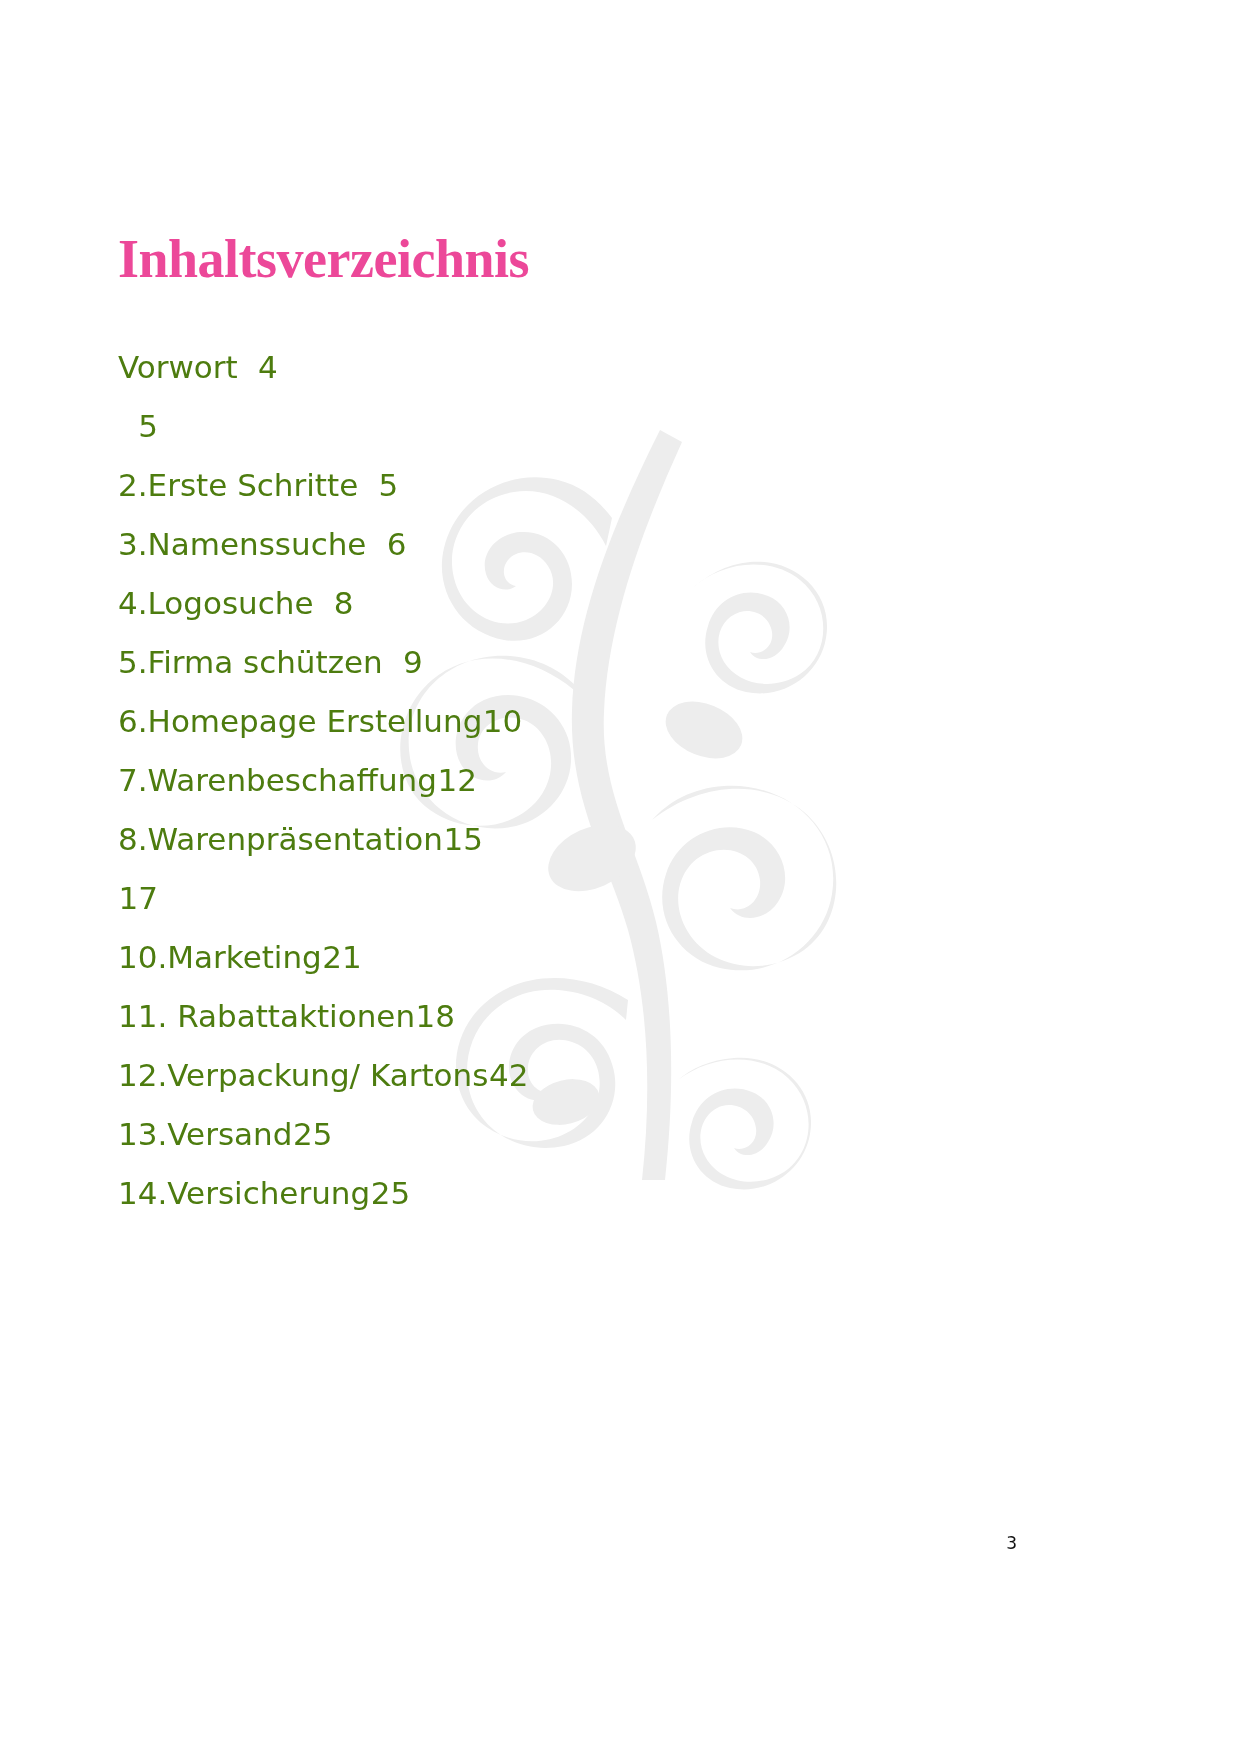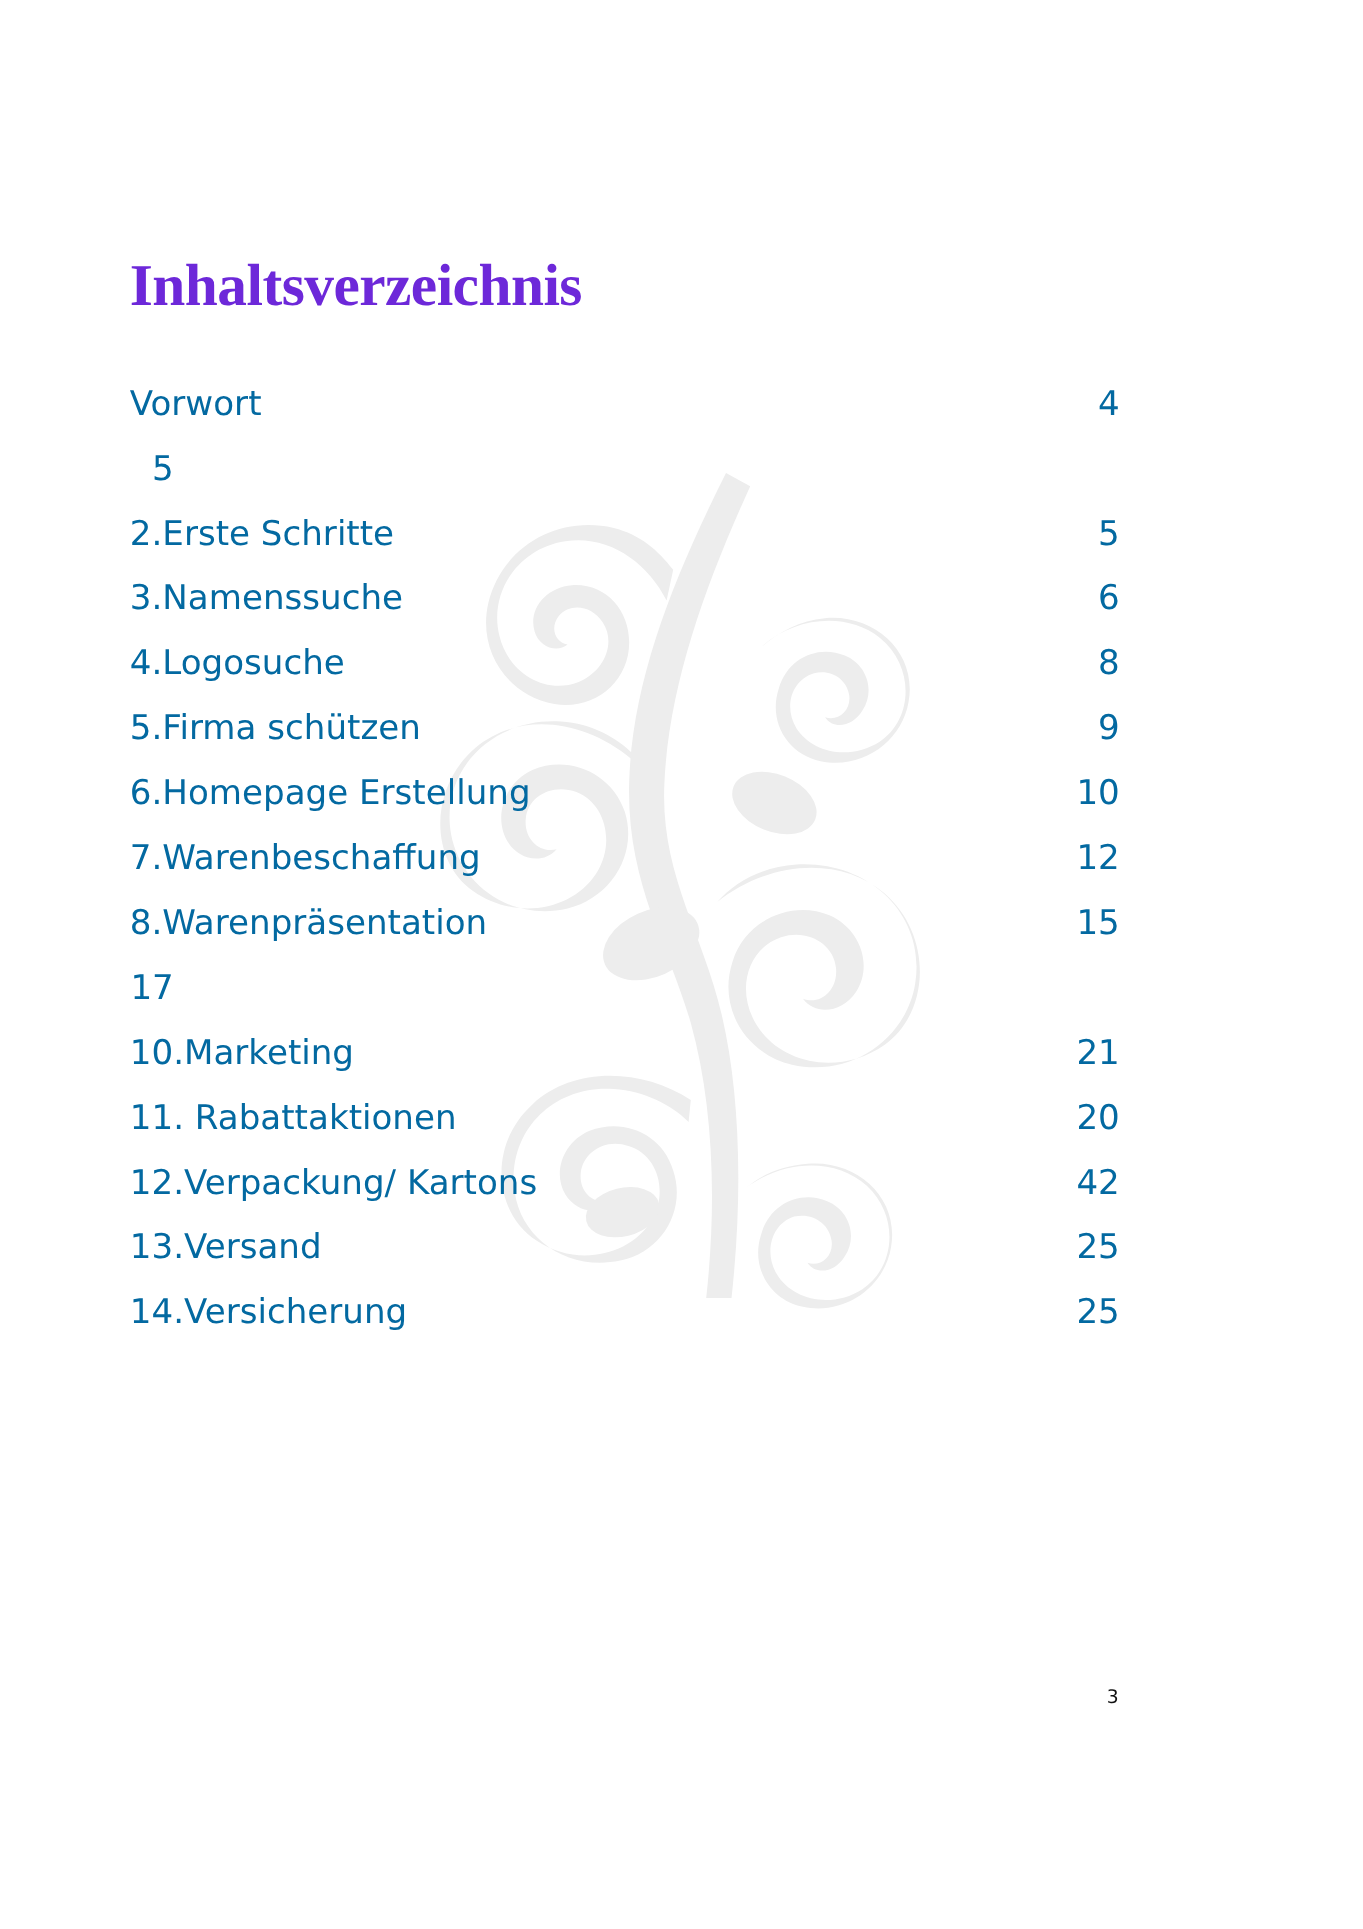--- a/index.html
+++ b/index.html
@@ -35,38 +35,37 @@
   }
 
   .doc-title {
     position: absolute;
     left: 118px;
     top: 228px;
     font-family: "Liberation Serif", serif;
     font-weight: bold;
     font-size: 54px;
     letter-spacing: -0.5px;
-    color: #6d28d9;
+    color: #ec4899;
     margin: 0;
   }
 
   .toc {
     position: absolute;
     left: 118px;
     top: 352px;
     width: 900px;
   }
 
   .toc-row {
     display: flex;
     align-items: baseline;
-    justify-content: space-between;
     font-family: "DejaVu Sans", sans-serif;
     font-size: 31px;
-    color: #0369a1;
+    color: #4d7c0f;
     line-height: 1.0;
     height: 59px;
   }
 
   .toc-label {
     white-space: pre;
   }
 
   .toc-page {
     white-space: pre;
@@ -157,21 +156,21 @@
         <span class="toc-page">17</span>
       </div>
 
       <div class="toc-row">
         <span class="toc-label">10.Marketing</span>
         <span class="toc-page">21</span>
       </div>
 
       <div class="toc-row">
         <span class="toc-label">11. Rabattaktionen</span>
-        <span class="toc-page">20</span>
+        <span class="toc-page">18</span>
       </div>
 
       <div class="toc-row">
         <span class="toc-label">12.Verpackung/ Kartons</span>
         <span class="toc-page">42</span>
       </div>
 
       <div class="toc-row">
         <span class="toc-label">13.Versand</span>
         <span class="toc-page">25</span>

